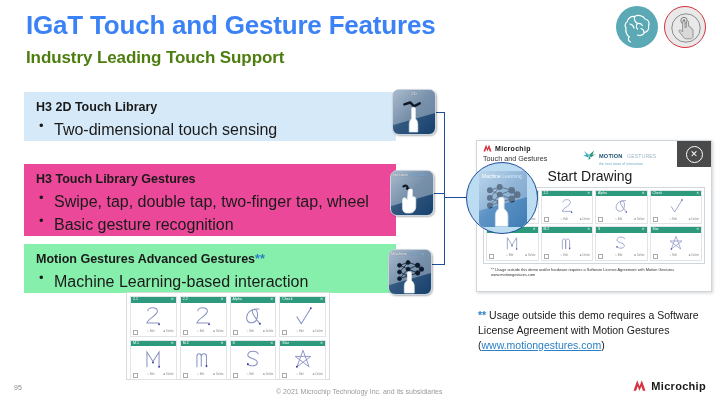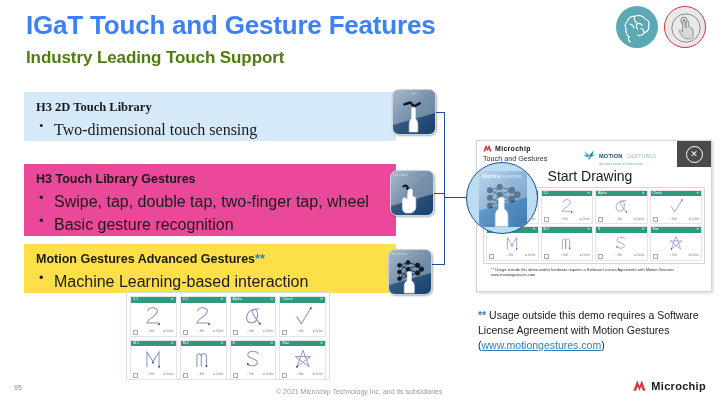--- a/index.html
+++ b/index.html
@@ -23,23 +23,23 @@
   }
 
   
   .hdr-icons{position:absolute;right:14px;top:6px;display:flex;gap:6px;}
   .hdr-icon{width:42px;height:42px;border-radius:50%;position:relative;}
   .hdr-icon.brain{background:#5aa9b5;}
   .hdr-icon.touch{background:#e9e9e9;border:1.6px solid #d6333f;box-sizing:border-box;}
 
   
   .band{position:absolute;left:24px;box-sizing:border-box;padding:8px 12px 8px 12px;}
-  .band1{top:92px;width:372px;height:49px;background:#d6e9f8;font-family:Liberation Serif, serif;}
+  .band1{top:92px;width:372px;height:49px;background:#d6e9f8;}
   .band2{top:164px;width:372px;height:72px;background:#ec4899;}
-  .band3{top:244px;width:372px;height:49px;background:#fde047;}
+  .band3{top:244px;width:372px;height:49px;background:#86efac;}
   .band-title{font-size:12.5px;font-weight:bold;color:#1a1a1a;line-height:1.25;}
   .band-title .stars{color:#2b7fc4;font-weight:bold;}
   .bullets{margin:2px 0 0 0;padding:0;list-style:none;}
   .bullets li{
     font-size:16px;color:#1a1a1a;line-height:1.45;
     position:relative;padding-left:18px;
   }
   .bullets li:before{
     content:"\2022";position:absolute;left:3px;top:-1px;font-size:13px;color:#1a1a1a;
   }

